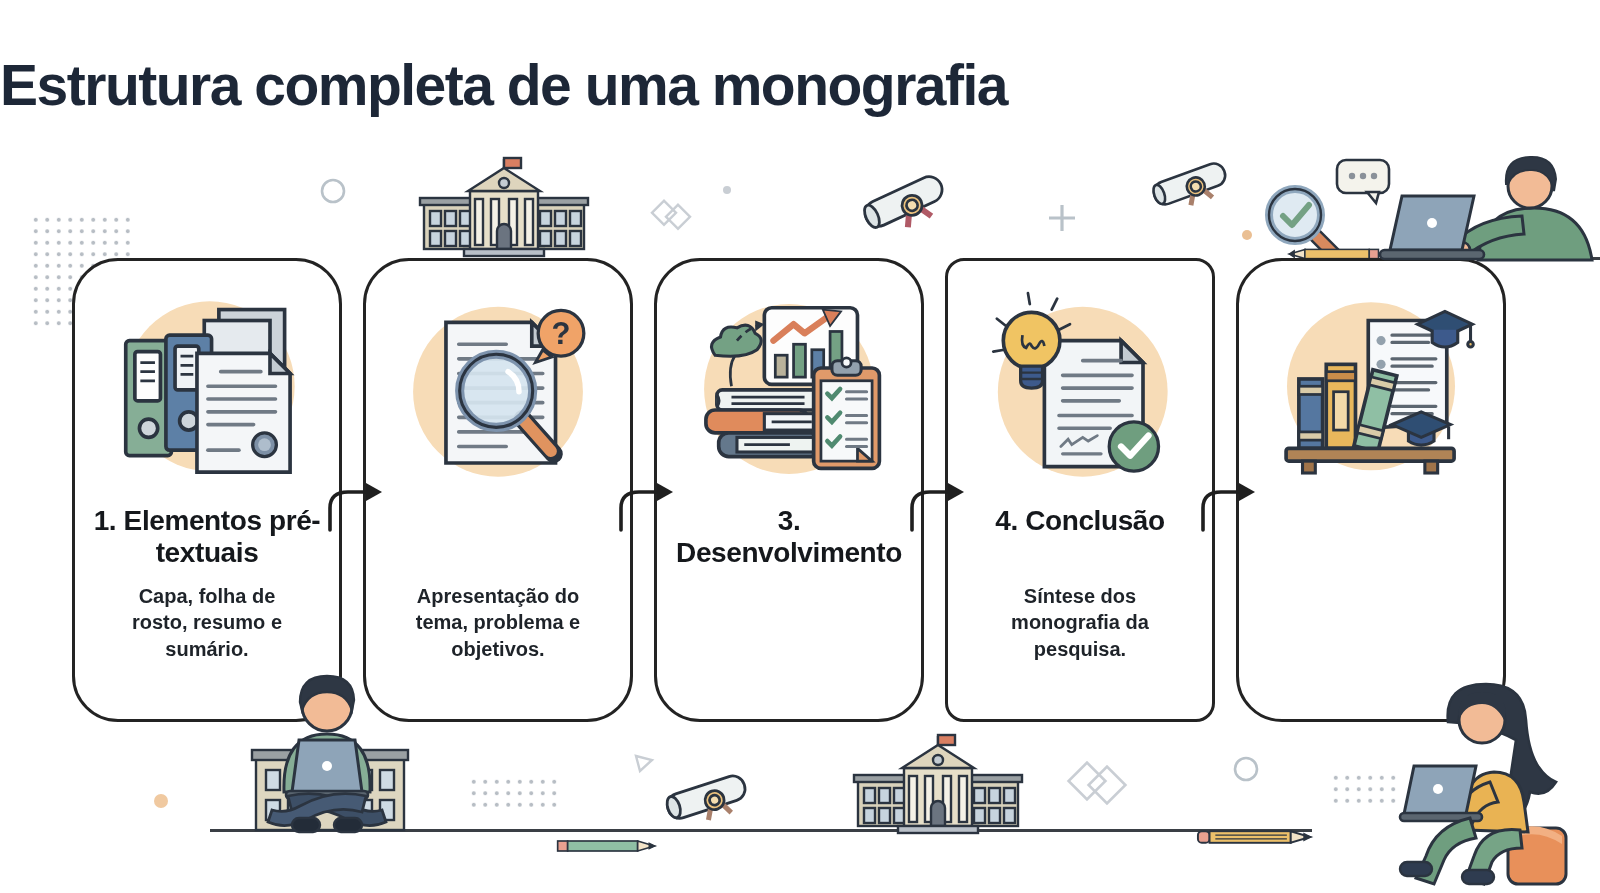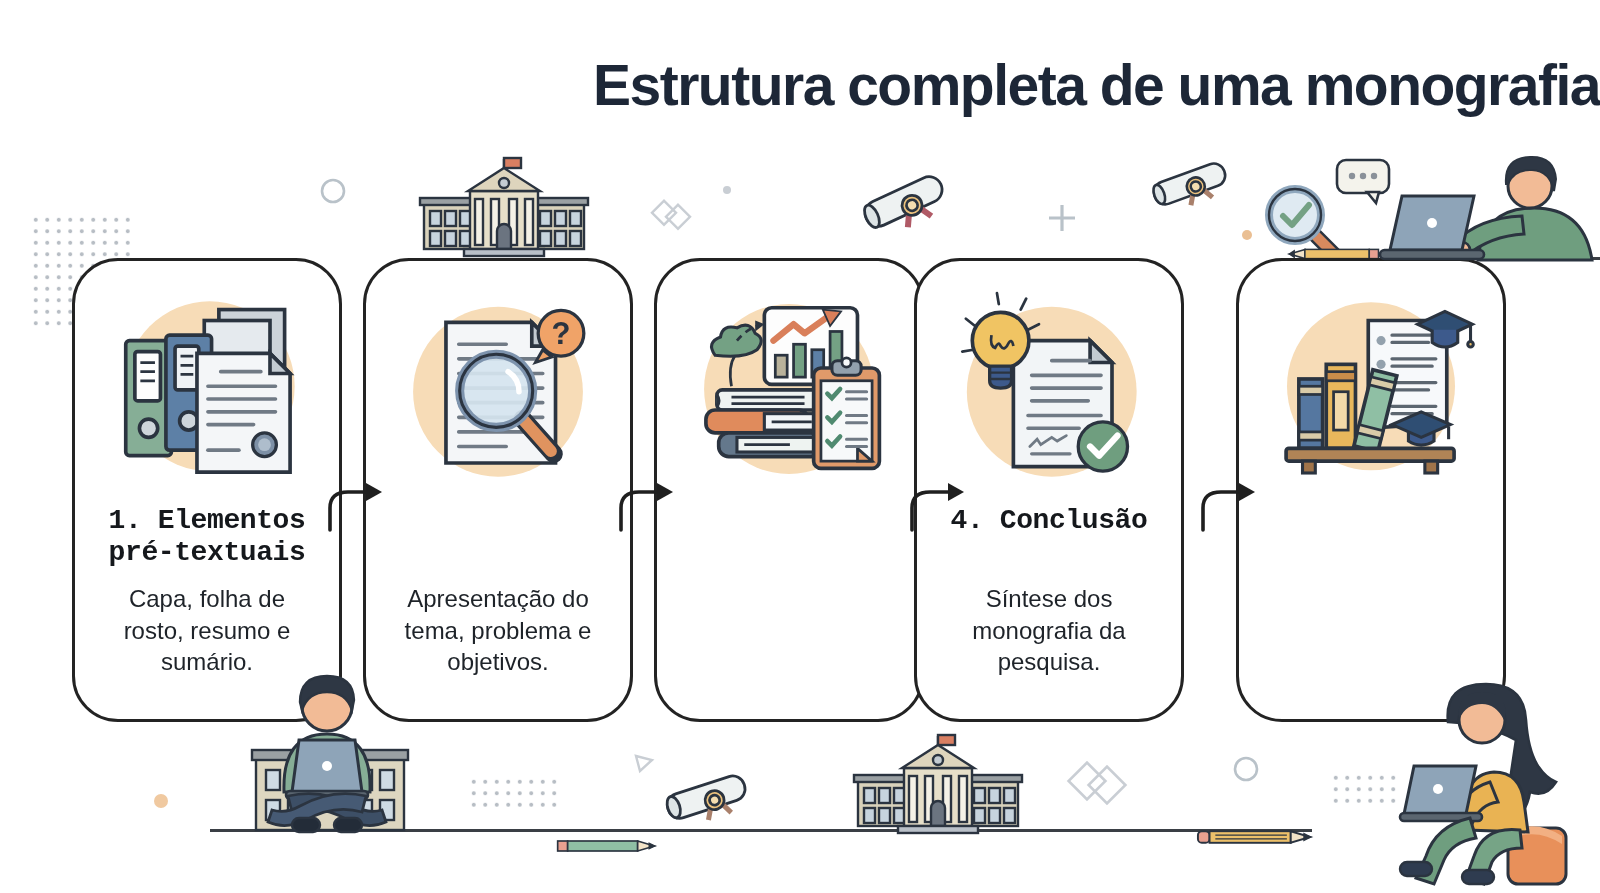--- a/index.html
+++ b/index.html
@@ -1,29 +1,29 @@
 <!DOCTYPE html>
 <html><head>
 <meta charset="utf-8">
 <style>
   html,body{margin:0;padding:0;background:#fff;}
   #stage{position:relative;width:1600px;height:893px;background:#ffffff;overflow:hidden;
          font-family:"Liberation Sans",sans-serif;color:#1d2737;}
   .abs{position:absolute;}
   
-  #main-title{left:0;top:52px;width:1600px;text-align:right;font-size:57px;font-weight:800;
+  #main-title{left:0;top:52px;width:1600px;text-align:left;font-size:57px;font-weight:800;
               letter-spacing:-1.5px;color:#1d2737;z-index:2;}
   
   .card{top:258px;width:264px;height:458px;background:#fff;border:3.5px solid #232323;
         border-radius:46px;z-index:2;text-align:center;}
   .icon-wrap{position:absolute;left:27px;top:22px;width:210px;height:212px;}
   .card-title{position:absolute;left:10px;right:10px;top:244px;font-size:28px;font-weight:700;
-              line-height:1.16;letter-spacing:-0.4px;color:#15181c;font-family:Liberation Mono, monospace;}
-  .card-desc{position:absolute;left:14px;right:14px;top:322px;font-size:24px;line-height:1.32;
-             color:#1e2329;white-space:pre-line;}
+              line-height:1.16;letter-spacing:-0.4px;color:#15181c;}
+  .card-desc{position:absolute;left:14px;right:14px;top:322px;font-size:20px;line-height:1.32;
+             color:#1e2329;white-space:pre-line;font-weight:bold;}
   .card3 .card-desc{top:330px;}
   
   .dots{background-image:radial-gradient(circle,#b7bdc4 1.9px,transparent 2.1px);
         background-size:11.5px 11.5px;z-index:1;}
   .line{background:#3a3f45;z-index:1;}
   .deco{z-index:1;}
   .people{z-index:3;}
   svg{display:block;overflow:visible;}
 </style>
 </head>
@@ -250,23 +250,24 @@
           <circle cx="178" cy="86" r="5" fill="#f7f9fa" stroke="#2b3440" stroke-width="3"></circle>
           <g stroke="#4f8a70" stroke-width="5" fill="none" stroke-linecap="round">
             <path d="M157,120 l5,5 l9,-10 M157,146 l5,5 l9,-10 M157,172 l5,5 l9,-10"></path>
           </g>
           <g stroke="#707a85" stroke-width="3.4" stroke-linecap="round">
             <path d="M178,118 h22 M178,126 h22 M178,144 h22 M178,152 h22 M178,170 h22 M178,178 h22"></path>
           </g>
         </g>
       </svg>
     </div>
+    <div class="card-title">3. Desenvolvimento</div>
   </div>
 
-  <div class="abs card" style="left:914px;">
+  <div class="abs card" style="left:945px;border-radius:19px;">
     <div class="icon-wrap">
       <svg width="210" height="212" viewBox="0 0 230 230">
         <circle cx="118" cy="118" r="93" fill="#f7dcb7"></circle>
         <g stroke="#2b3440" stroke-width="4">
           <path d="M76,62 h84 l24,24 v114 h-108 z" fill="#f2f5f7"></path>
           <path d="M160,62 l24,24 h-24 z" fill="#c3cbd2"></path>
         </g>
         <g stroke="#707a85" stroke-width="4" stroke-linecap="round">
           <path d="M118,84 h42 M96,100 h76 M96,114 h76 M96,128 h62 M92,144 h80 M92,158 h56"></path>
           <path d="M96,186 h42" stroke-width="3.6"></path>

